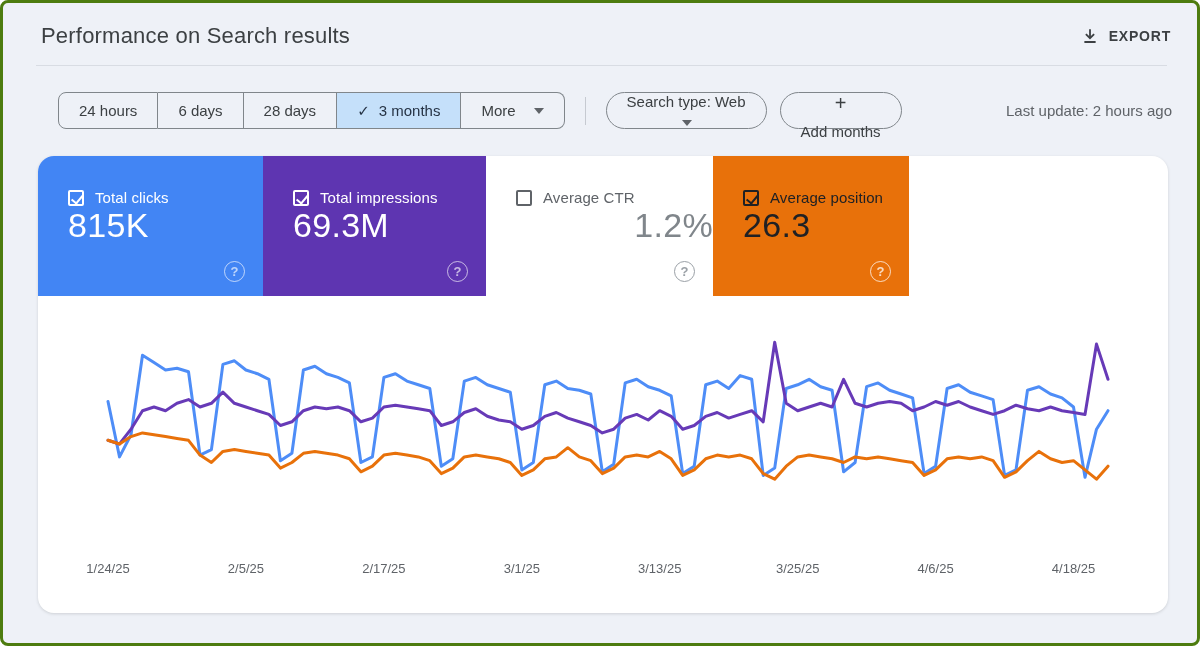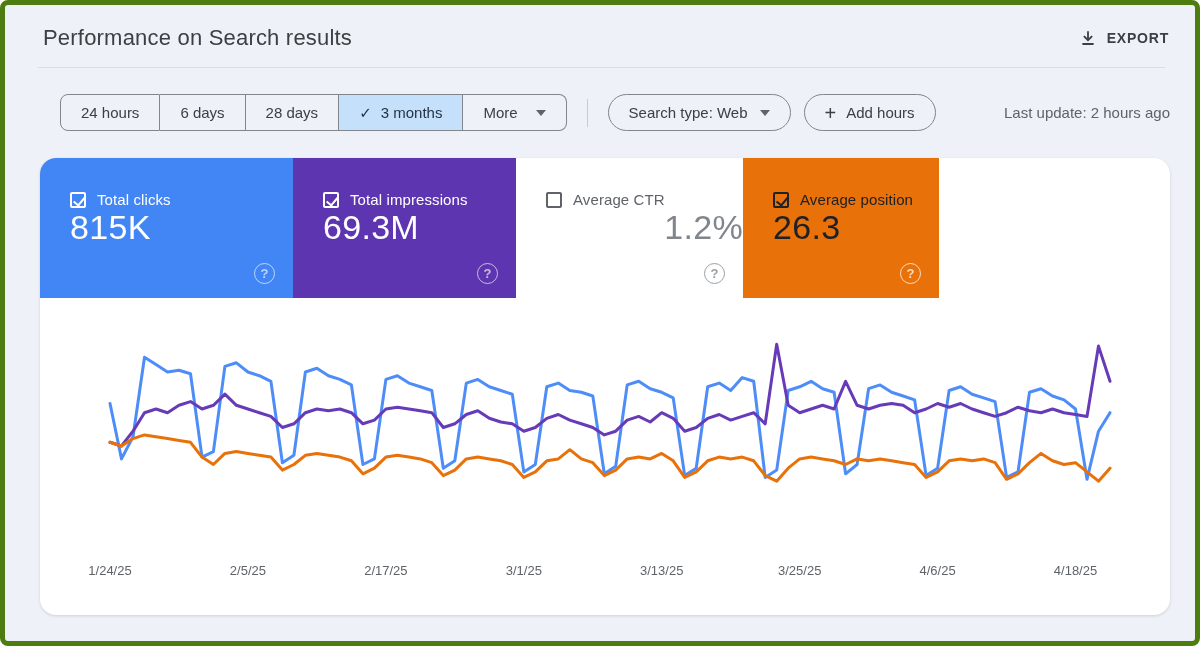--- a/index.html
+++ b/index.html
@@ -1,21 +1,21 @@
 <!DOCTYPE html>
 <html><head>
 <meta charset="utf-8">
 <style>
   * { box-sizing: border-box; margin: 0; padding: 0; }
   html,body { width:1200px; height:646px; }
   body { font-family: "Liberation Sans", "DejaVu Sans", sans-serif; background:#fff; }
 
   .frame {
     width:1200px; height:646px;
-    border:5px solid #4d7c0f; border-radius:8px;
+    border:3px solid #4d7c0f; border-radius:8px;
     background:#eef1f7; overflow:hidden; position:relative;
   }
 
   
   .header { display:flex; align-items:center; justify-content:space-between;
             padding:20px 26px 16px 38px; }
   .page-title { font-size:22px; color:#3c4043; font-weight:400; letter-spacing:.2px; }
   .export-btn { display:flex; align-items:center; gap:10px; cursor:pointer;
                 color:#3c4043; font-size:14px; font-weight:700; letter-spacing:.8px;
                 background:none; border:none; font-family:inherit; }
@@ -32,33 +32,33 @@
   .chip:first-child { border-left:1px solid #80868b; border-radius:8px 0 0 8px; }
   .chip:last-child { border-radius:0 8px 8px 0;gap:16px; }
   .chip.selected { background:#c5e0fa; color:#263345; font-weight:500; }
   .chip .chip-check { display:none; font-size:15px; font-weight:700; }
   .chip.selected .chip-check { display:inline; }
   .caret { width:0; height:0; border-left:5px solid transparent; border-right:5px solid transparent;
            border-top:6px solid #5f6368; display:inline-block; margin-left:2px; }
   .group-divider { width:1px; height:28px; background:#c6cad1; margin:0 20px; }
   .pill { display:flex; align-items:center; gap:10px; height:37px; padding:0 20px;
           border:1px solid #80868b; border-radius:19px; background:transparent;
-          font-family:inherit; font-size:15px; color:#3c4043; cursor:pointer; white-space:nowrap; }
+          font-family:inherit; font-size:15px; color:#3c4043; cursor:pointer; white-space:nowrap;flex-direction:column; }
   .pill + .pill { margin-left:13px; }
   .plus-icon { font-size:20px; font-weight:400; color:#3c4043; line-height:1; }
   .last-update { margin-left:auto; font-size:15px; color:#5f6368; }
 
   
   .card { position:absolute; left:35px; top:153px; width:1130px; height:457px;
           background:#fff; border-radius:16px; overflow:hidden;
           box-shadow:0 1px 3px rgba(60,64,67,.18); }
 
   .tiles { display:flex; height:140px; }
   .tile { position:relative; padding:33px 0 0 30px; cursor:pointer; }
-  .tile-0 { width:253px; } .tile-1 { width:223px; } .tile-2 { width:227px; } .tile-3 { width:196px; }
+  .tile-0 { width:225px; } .tile-1 { width:223px; } .tile-2 { width:227px; } .tile-3 { width:196px; }
   .tile-head { display:flex; align-items:center; gap:11px; }
   .cb { width:16px; height:16px; border:2px solid currentColor; border-radius:2px;
         position:relative; flex:none; cursor:pointer; }
   .cb.on::after { content:""; position:absolute; left:4px; top:0px; width:5px; height:10px;
                   border-right:2px solid currentColor; border-bottom:2px solid currentColor;
                   transform:rotate(40deg); }
   .tile-label { font-size:15px; font-weight:500; letter-spacing:.1px; }
   .tile-value { font-size:34px; letter-spacing:.3px; }
   .help { position:absolute; right:18px; bottom:14px; width:21px; height:21px; border-radius:50%;
           border:1.5px solid currentColor; font-size:13px; font-weight:700;
@@ -115,21 +115,21 @@
 
     <div class="group-divider"></div>
 
     <button class="pill">
       <span>Search type: Web</span>
       <span class="caret"></span>
     </button>
 
     <button class="pill">
       <span class="plus-icon">+</span>
-      <span>Add hours</span>
+      <span>Add months</span>
     </button>
 
     <div class="last-update">Last update: 2 hours ago</div>
   </div>
 
   <div class="card">
     <div class="tiles">
 
       <div class="tile tile-0" style="background: rgb(66, 133, 244); color: rgb(255, 255, 255);">
         <div class="tile-head">

